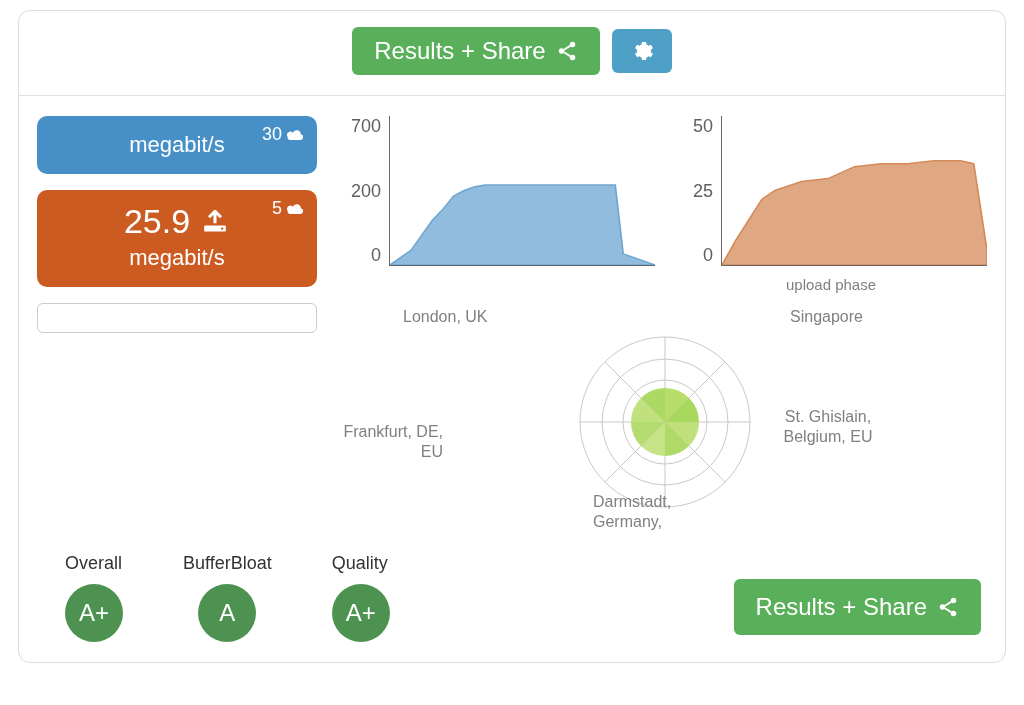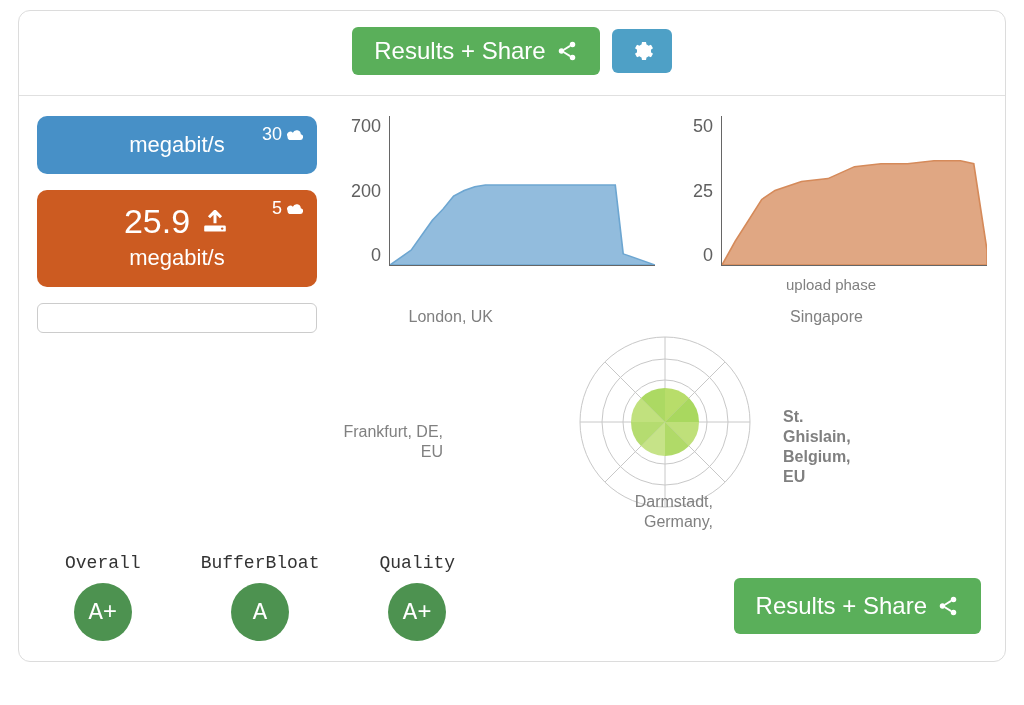--- a/index.html
+++ b/index.html
@@ -23,23 +23,23 @@
   .empty{height:30px;border:1px solid #ccc;border-radius:6px;}
   .right{flex:1;}
   .charts{display:flex;gap:20px;}
   .chart{flex:1;}
   .chart-body{position:relative;height:150px;display:flex;}
   .ylabels{display:flex;flex-direction:column;justify-content:space-between;height:100%;width:46px;text-align:right;padding-right:8px;color:#606060;font-size:18px;}
   .plot{flex:1;border-left:1px solid #666;border-bottom:1px solid #666;position:relative;overflow:hidden;}
   .chart-title{text-align:center;color:#808080;font-size:15px;margin-top:10px;}
   .radar-wrap{position:relative;height:230px;margin-top:14px;}
   .radar-wrap svg{position:absolute;left:50%;top:50%;transform:translate(-50%,-50%);}
-  .rlabel{position:absolute;color:#808080;font-size:16px;text-align:right;line-height:1.25;}
+  .rlabel{position:absolute;color:#808080;font-size:16px;text-align:left;line-height:1.25;}
   .grades{display:flex;align-items:flex-start;gap:60px;padding:16px 24px 0 46px;}
-  .grade{text-align:center;font-family:Liberation Mono, monospace;}
+  .grade{text-align:left;}
   .grade-name{font-size:18px;color:#333;margin-bottom:10px;}
   .grade-badge{width:58px;height:58px;border-radius:50%;background:#4d9250;color:#fff;display:flex;align-items:center;justify-content:center;font-size:24px;margin:0 auto;}
   .grade-badge.grey{background:#888;}
   .grades .spacer{flex:1;}
   .btn-green.big{font-size:24px;padding:14px 22px;align-self:center;margin-top:18px;}
   .cloud{width:20px;height:14px;}
 </style>
 </head>
 <body>
 
@@ -141,21 +141,21 @@
             <path d="M0 0 L34 0 A34 34 0 0 1 24 24 Z" fill="#bfe07a"></path>
             <path d="M0 0 L24 24 A34 34 0 0 1 0 34 Z" fill="#b0da68"></path>
             <path d="M0 0 L0 34 A34 34 0 0 1 -24 24 Z" fill="#c6e388"></path>
             <path d="M0 0 L-24 24 A34 34 0 0 1 -34 0 Z" fill="#b5dc70"></path>
             <path d="M0 0 L-34 0 A34 34 0 0 1 -24 -24 Z" fill="#c1e17e"></path>
             <path d="M0 0 L-24 -24 A34 34 0 0 1 0 -34 Z" fill="#acd963"></path>
           </g>
         </svg>
         <div class="rlabel" style="left:60px;top:0;width:90px;">London, UK</div>
         <div class="rlabel" style="left:410px;top:0;width:110px;text-align:right;">Singapore</div>
-        <div class="rlabel" style="left:440px;top:100px;width:90px;text-align:left;font-weight:bold;">St. Ghislain, Belgium, EU</div>
+        <div class="rlabel" style="left:440px;top:100px;width:90px;text-align:center;">St. Ghislain, Belgium, EU</div>
         <div class="rlabel" style="left:250px;top:185px;width:120px;">Darmstadt, Germany,</div>
         <div class="rlabel" style="left:0;top:115px;width:100px;text-align:right;">Frankfurt, DE, EU</div>
       </div>
     </div>
   </div>
 
   <div class="grades">
     <div class="grade">
       <div class="grade-name">Overall</div>
       <div class="grade-badge">A+</div>

